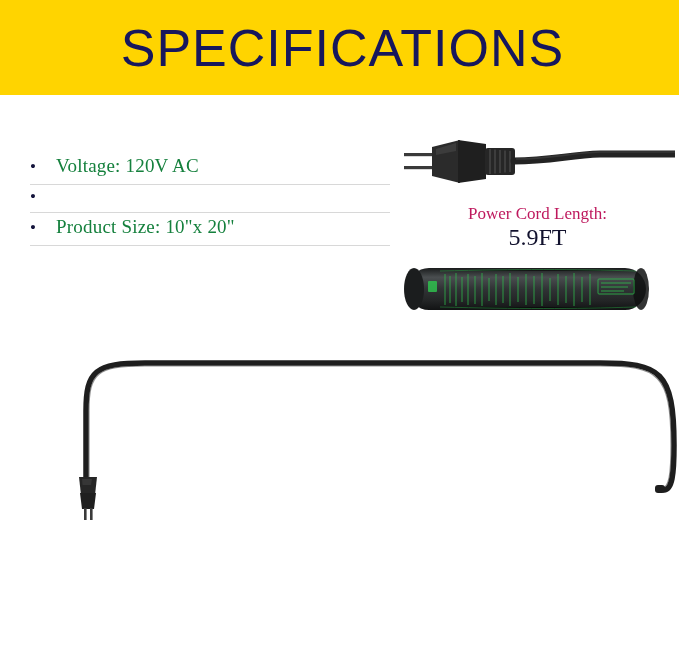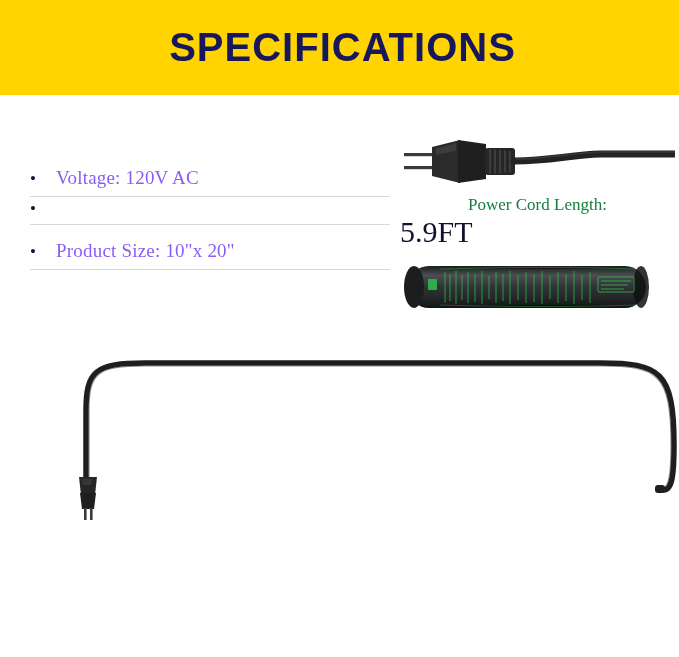--- a/index.html
+++ b/index.html
@@ -2,36 +2,36 @@
 <html><head>
 <meta charset="utf-8">
 <style>
   html,body{margin:0;padding:0;background:#ffffff;}
   body{width:679px;height:657px;position:relative;overflow:hidden;
        font-family:"Liberation Serif",serif;color:#14143c;}
 
   
   .banner{position:absolute;left:0;top:0;width:679px;height:95px;
           background:#ffd400;display:flex;align-items:center;justify-content:center;}
-  .banner-title{font-family:"Liberation Sans",sans-serif;font-weight:bold;
-          font-size:40px;letter-spacing:1px;color:#17175c;margin-left:6px;}
+  .banner-title{font-family:"Liberation Sans",sans-serif;font-weight:normal;
+          font-size:52px;letter-spacing:1px;color:#17175c;margin-left:6px;}
 
   
   .spec-list{position:absolute;left:30px;top:152px;width:360px;}
   .spec-row{display:flex;align-items:baseline;padding:3px 0 7px 0;
             border-bottom:1px solid #d8d8d8;}
   .spec-row:last-child{}
   .bullet{width:26px;flex:0 0 26px;text-align:left;font-size:17px;line-height:1;color:#14143c;}
-  .spec-text{font-size:19px;color:#8b5cf6;letter-spacing:.2px;white-space:nowrap;margin-top:12px;}
+  .spec-text{font-size:19px;color:#15803d;letter-spacing:.2px;white-space:nowrap;}
 
   
   .cord-block{position:absolute;left:400px;top:135px;width:275px;}
   .plug-wrap{position:relative;height:60px;}
-  .cord-caption{text-align:center;font-size:17px;color:#15803d;margin-top:0;line-height:1.15;}
-  .cord-value{text-align:left;font-size:30px;color:#12122e;line-height:1.1;}
+  .cord-caption{text-align:center;font-size:17px;color:#be185d;margin-top:9px;line-height:1.15;}
+  .cord-value{text-align:center;font-size:24px;color:#12122e;line-height:1.1;}
   .roll-wrap{position:relative;height:62px;margin-top:8px;}
 
   
   .mat-area{position:absolute;left:0;top:325px;width:679px;height:332px;}
 
   
   .matcord{position:absolute;left:0;top:0;pointer-events:none;}
 </style>
 </head>
 <body>

